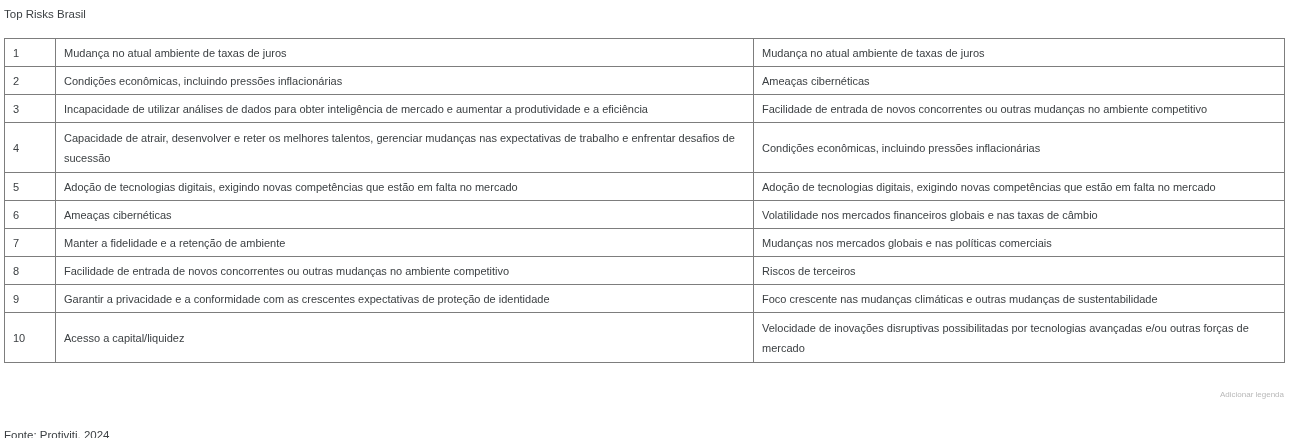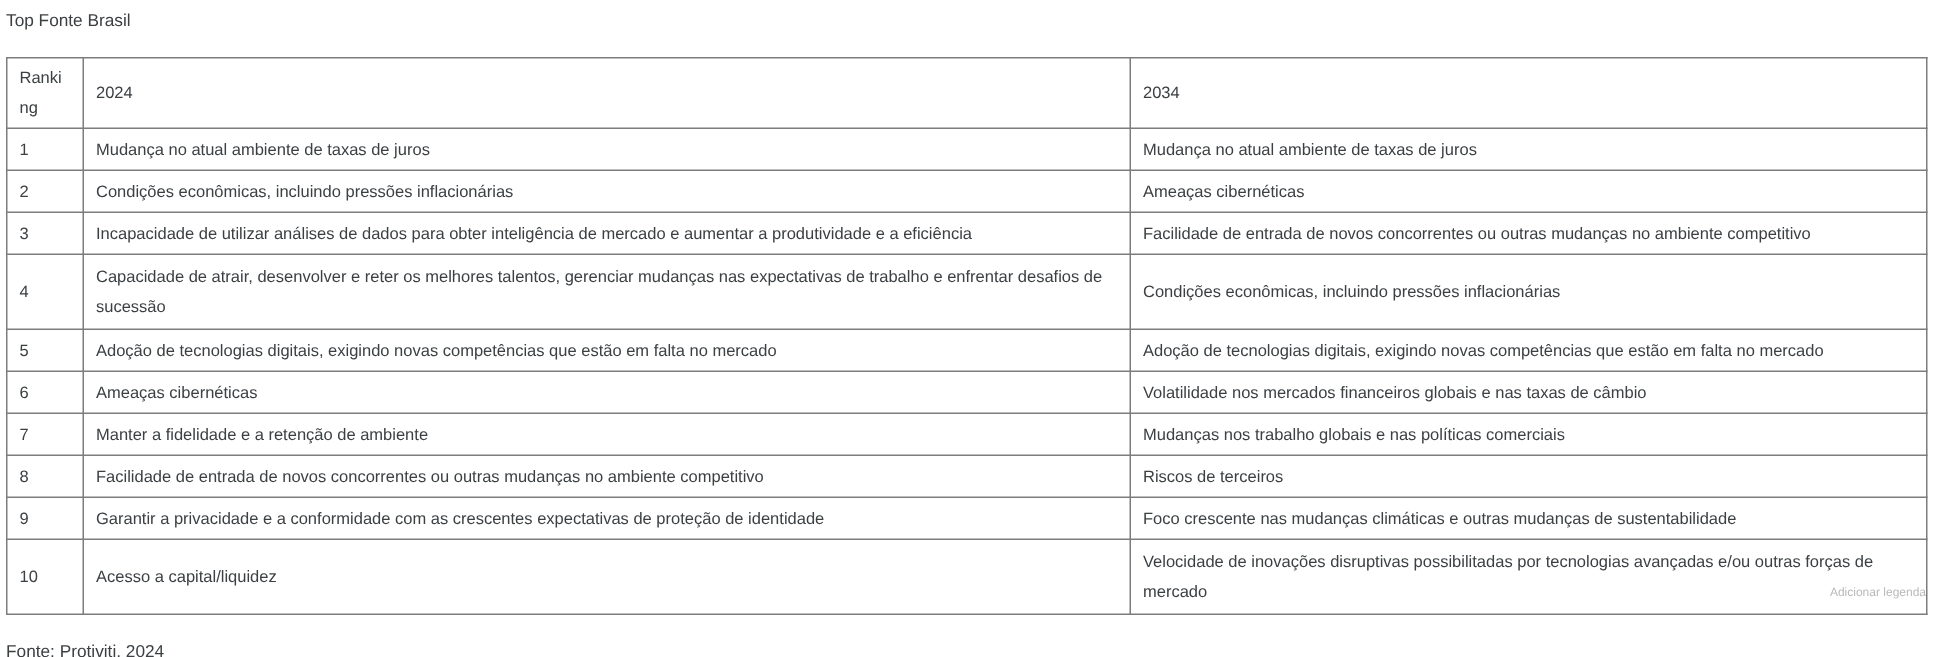--- a/index.html
+++ b/index.html
@@ -63,35 +63,30 @@
     left: 4px;
     top: 428px;
     font-size: 11.5px;
     line-height: 14px;
     white-space: nowrap;
   }
 </style>
 </head>
 <body>
 
-<div class="doc-title">Top Fonte Brasil</div>
+<div class="doc-title">Top Risks Brasil</div>
 
 <div class="table-wrap">
   <table class="risks">
     <colgroup>
       <col class="c-rank">
       <col class="c-2024">
       <col class="c-2034">
     </colgroup>
     <tbody>
-      <tr class="r-head">
-        <td>Ranking</td>
-        <td>2024</td>
-        <td>2034</td>
-      </tr>
       <tr class="r-single">
         <td>1</td>
         <td>Mudança no atual ambiente de taxas de juros</td>
         <td>Mudança no atual ambiente de taxas de juros</td>
       </tr>
       <tr class="r-single">
         <td>2</td>
         <td>Condições econômicas, incluindo pressões inflacionárias</td>
         <td>Ameaças cibernéticas</td>
       </tr>
@@ -111,21 +106,21 @@
         <td>Adoção de tecnologias digitais, exigindo novas competências que estão em falta no mercado</td>
       </tr>
       <tr class="r-single">
         <td>6</td>
         <td>Ameaças cibernéticas</td>
         <td>Volatilidade nos mercados financeiros globais e nas taxas de câmbio</td>
       </tr>
       <tr class="r-single">
         <td>7</td>
         <td>Manter a fidelidade e a retenção de ambiente</td>
-        <td>Mudanças nos trabalho globais e nas políticas comerciais</td>
+        <td>Mudanças nos mercados globais e nas políticas comerciais</td>
       </tr>
       <tr class="r-single">
         <td>8</td>
         <td>Facilidade de entrada de novos concorrentes ou outras mudanças no ambiente competitivo</td>
         <td>Riscos de terceiros</td>
       </tr>
       <tr class="r-single">
         <td>9</td>
         <td>Garantir a privacidade e a conformidade com as crescentes expectativas de proteção de identidade</td>
         <td>Foco crescente nas mudanças climáticas e outras mudanças de sustentabilidade</td>

